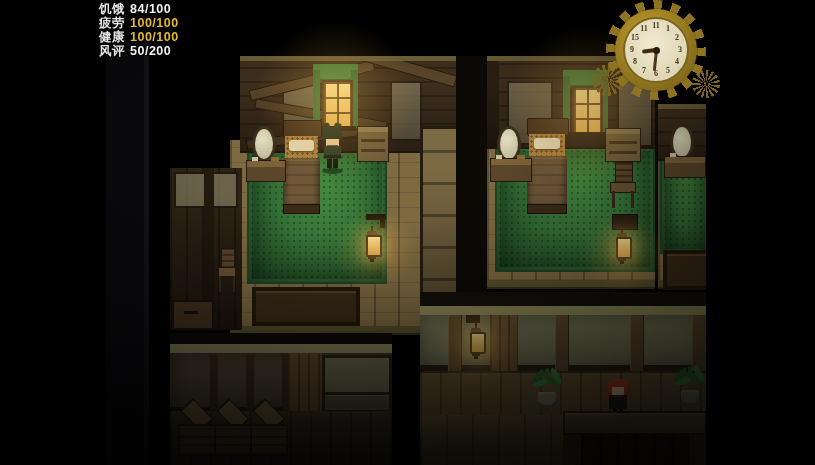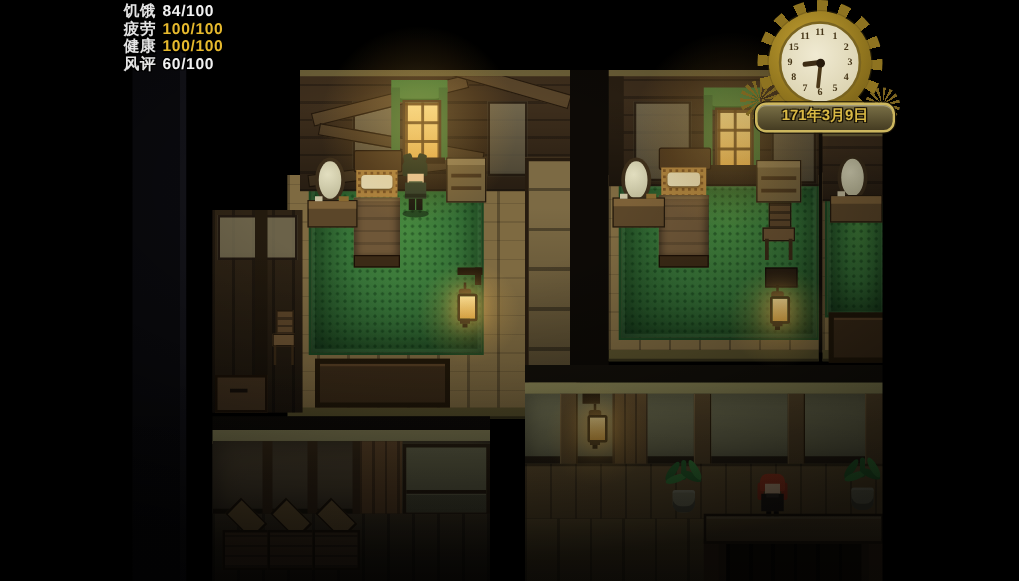--- a/index.html
+++ b/index.html
@@ -541,34 +541,33 @@
       <span class="a cn cn8">7</span>
       <span class="a cn cn9">8</span>
       <span class="a cn cn10">9</span>
       <span class="a cn cn11">15</span>
       <span class="a cn cn12">11</span>
       <div class="a hand hand-hour" style="transform: rotate(263deg);"></div>
       <div class="a hand hand-min" style="transform: rotate(186deg);"></div>
       <div class="a cdot"></div>
     </div>
   </div>
-  <div class="a plaque">171年3月9日</div>
 
   <div class="a hud">
     <div class="row">
       <span class="lab">饥饿</span>
       <span class="val" style="color: rgb(242, 242, 242);">84/100</span>
     </div>
     <div class="row">
       <span class="lab">疲劳</span>
       <span class="val" style="color: rgb(230, 185, 45);">100/100</span>
     </div>
     <div class="row">
       <span class="lab">健康</span>
       <span class="val" style="color: rgb(230, 185, 45);">100/100</span>
     </div>
     <div class="row">
       <span class="lab">风评</span>
-      <span class="val" style="color: rgb(242, 242, 242);">60/100</span>
+      <span class="val" style="color: rgb(242, 242, 242);">50/200</span>
     </div>
   </div>
 
 </div>
 
 </body></html>

